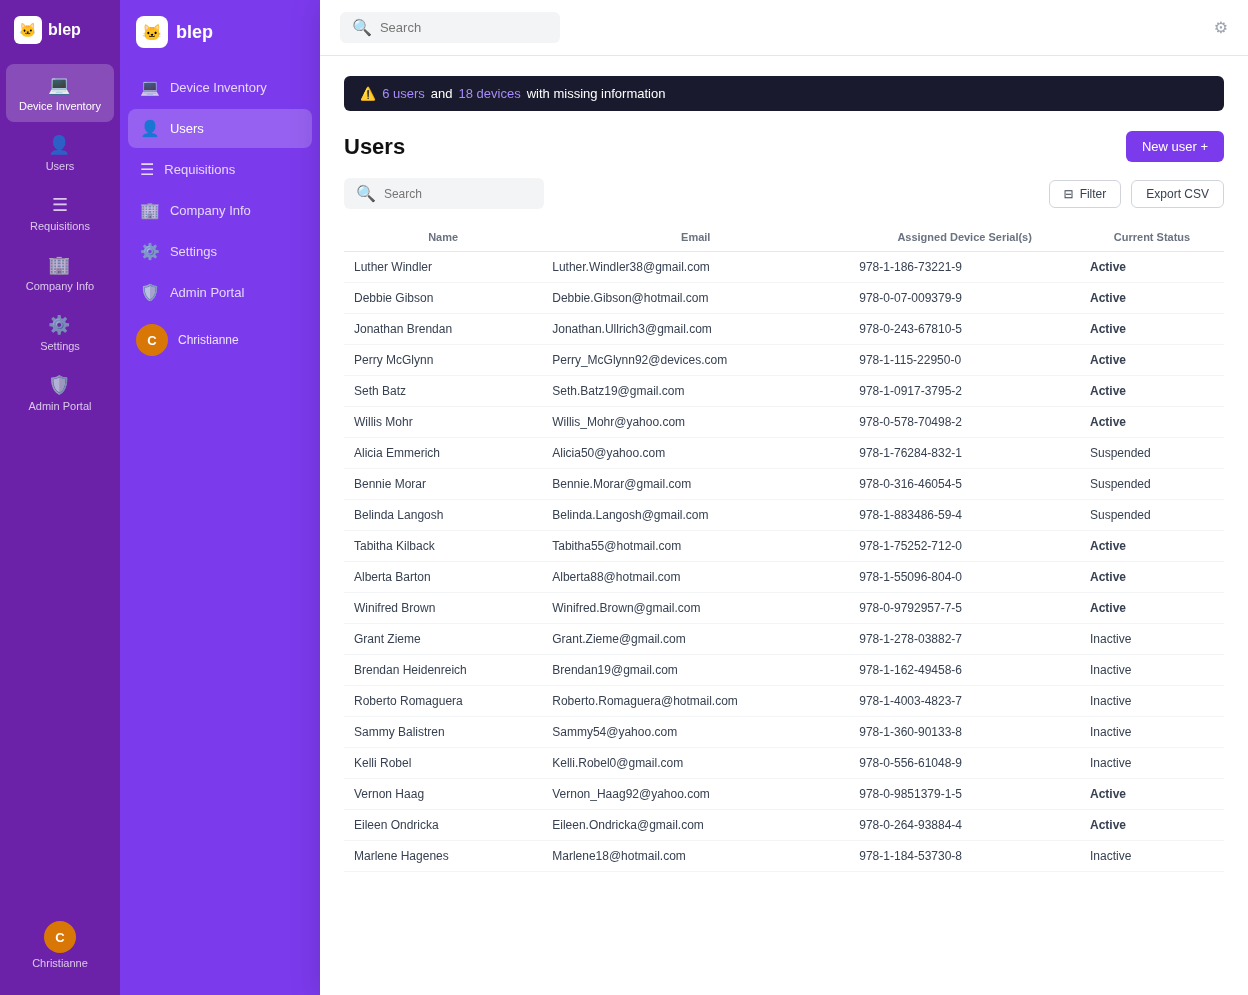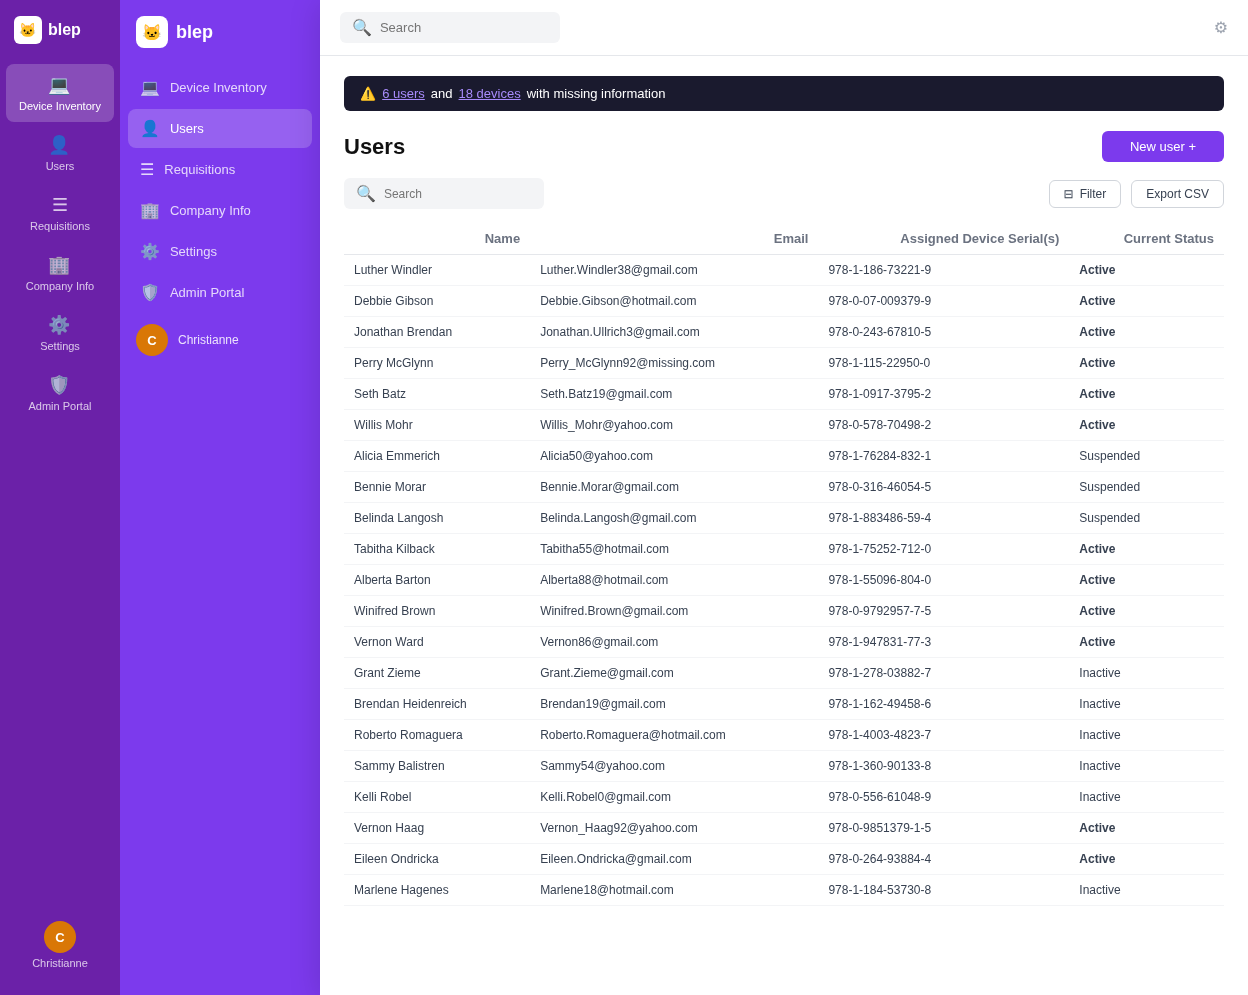--- a/index.html
+++ b/index.html
@@ -81,21 +81,21 @@
       padding: 20px 24px;
       overflow-y: auto;
       flex: 1;
     }
 
     .alert-banner {
       background: #1a1a2e; color: #fff; padding: 10px 16px;
       border-radius: 6px; font-size: 13px; margin-bottom: 20px;
       display: flex; align-items: center; gap: 6px;
     }
-    .alert-banner a { color: #a78bfa; text-decoration: underline; cursor: pointer; }
+    .alert-banner a { color: #a78bfa; cursor: pointer; }
 
     .page-header {
       display: flex; align-items: center; justify-content: space-between;
       margin-bottom: 20px;
     }
     .page-title { font-size: 22px; font-weight: 700; color: #111; }
     .see-more-btn {
       border: 1px solid #7c3aed; color: #7c3aed; background: transparent;
       padding: 6px 14px; border-radius: 6px; cursor: pointer; font-size: 13px;
     }
@@ -199,44 +199,44 @@
       background: #f3f4f6; border-radius: 6px; padding: 6px 12px; width: 220px;
     }
     .popup-search input { border: none; background: transparent; outline: none; font-size: 13px; width: 100%; }
     .popup-content { padding: 20px 24px; }
     .users-header {
       display: flex; align-items: center; justify-content: space-between; margin-bottom: 16px;
     }
     .users-title { font-size: 22px; font-weight: 700; color: #111; }
     .new-user-btn {
       background: #7c3aed; color: #fff;
-      border: none; padding: 8px 28px; border-radius: 6px;
+      border: none; padding: 8px 16px; border-radius: 6px;
       cursor: pointer; font-size: 13px;
     }
     .users-table-controls {
       display: flex; align-items: center; justify-content: space-between; margin-bottom: 14px;
     }
     .users-search {
       display: flex; align-items: center; gap: 8px;
       background: #f3f4f6; border-radius: 6px; padding: 6px 12px; width: 200px;
     }
     .users-search input { border: none; background: transparent; outline: none; font-size: 12px; width: 100%; }
     .users-actions { display: flex; gap: 10px; }
     .users-filter-btn, .users-export-btn {
       display: flex; align-items: center; gap: 6px;
       border: 1px solid #d1d5db; background: #fff;
       padding: 6px 14px; border-radius: 6px; cursor: pointer; font-size: 12px; color: #374151;
     }
     .users-table {
       width: 100%; border-collapse: collapse; font-size: 12px;
     }
     .users-table th {
-      text-align: right; padding: 8px 10px;
+      text-align: center; padding: 8px 10px;
       border-bottom: 1px solid #e5e7eb;
-      color: #6b7280; font-weight: 600; font-size: 13px;
+      color: #6b7280; font-weight: 600; font-size: 11px;
     }
     .users-table td {
       padding: 8px 10px; border-bottom: 1px solid #f3f4f6; color: #374151;
     }
     .status-active { color: #059669; font-weight: bold; }
     .status-suspended { color: #dc2626; }
     .status-inactive { color: #9ca3af; }
   </style>
 </head>
 <body>
@@ -478,21 +478,21 @@
     <td class="status-active">Active</td>
   </tr>
               <tr>
     <td>Jonathan Brendan</td>
     <td>Jonathan.Ullrich3@gmail.com</td>
     <td>978-0-243-67810-5</td>
     <td class="status-active">Active</td>
   </tr>
               <tr>
     <td>Perry McGlynn</td>
-    <td>Perry_McGlynn92@missing.com</td>
+    <td>Perry_McGlynn92@devices.com</td>
     <td>978-1-115-22950-0</td>
     <td class="status-active">Active</td>
   </tr>
               <tr>
     <td>Seth Batz</td>
     <td>Seth.Batz19@gmail.com</td>
     <td>978-1-0917-3795-2</td>
     <td class="status-active">Active</td>
   </tr>
               <tr>
@@ -531,26 +531,20 @@
     <td>978-1-55096-804-0</td>
     <td class="status-active">Active</td>
   </tr>
               <tr>
     <td>Winifred Brown</td>
     <td>Winifred.Brown@gmail.com</td>
     <td>978-0-9792957-7-5</td>
     <td class="status-active">Active</td>
   </tr>
               <tr>
-    <td>Vernon Ward</td>
-    <td>Vernon86@gmail.com</td>
-    <td>978-1-947831-77-3</td>
-    <td class="status-active">Active</td>
-  </tr>
-              <tr>
     <td>Grant Zieme</td>
     <td>Grant.Zieme@gmail.com</td>
     <td>978-1-278-03882-7</td>
     <td class="status-inactive">Inactive</td>
   </tr>
               <tr>
     <td>Brendan Heidenreich</td>
     <td>Brendan19@gmail.com</td>
     <td>978-1-162-49458-6</td>
     <td class="status-inactive">Inactive</td>

